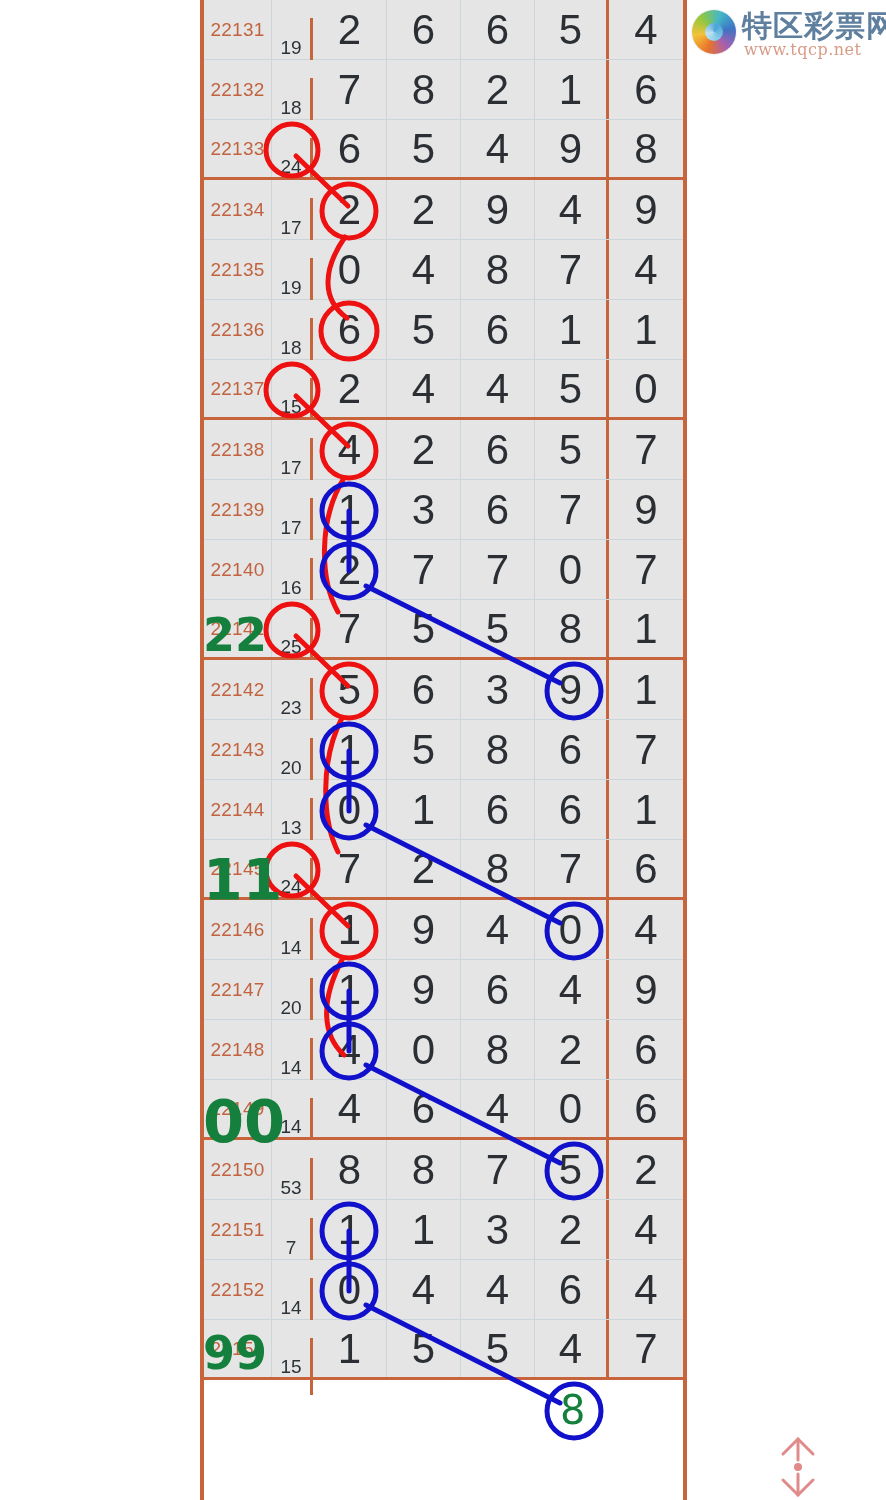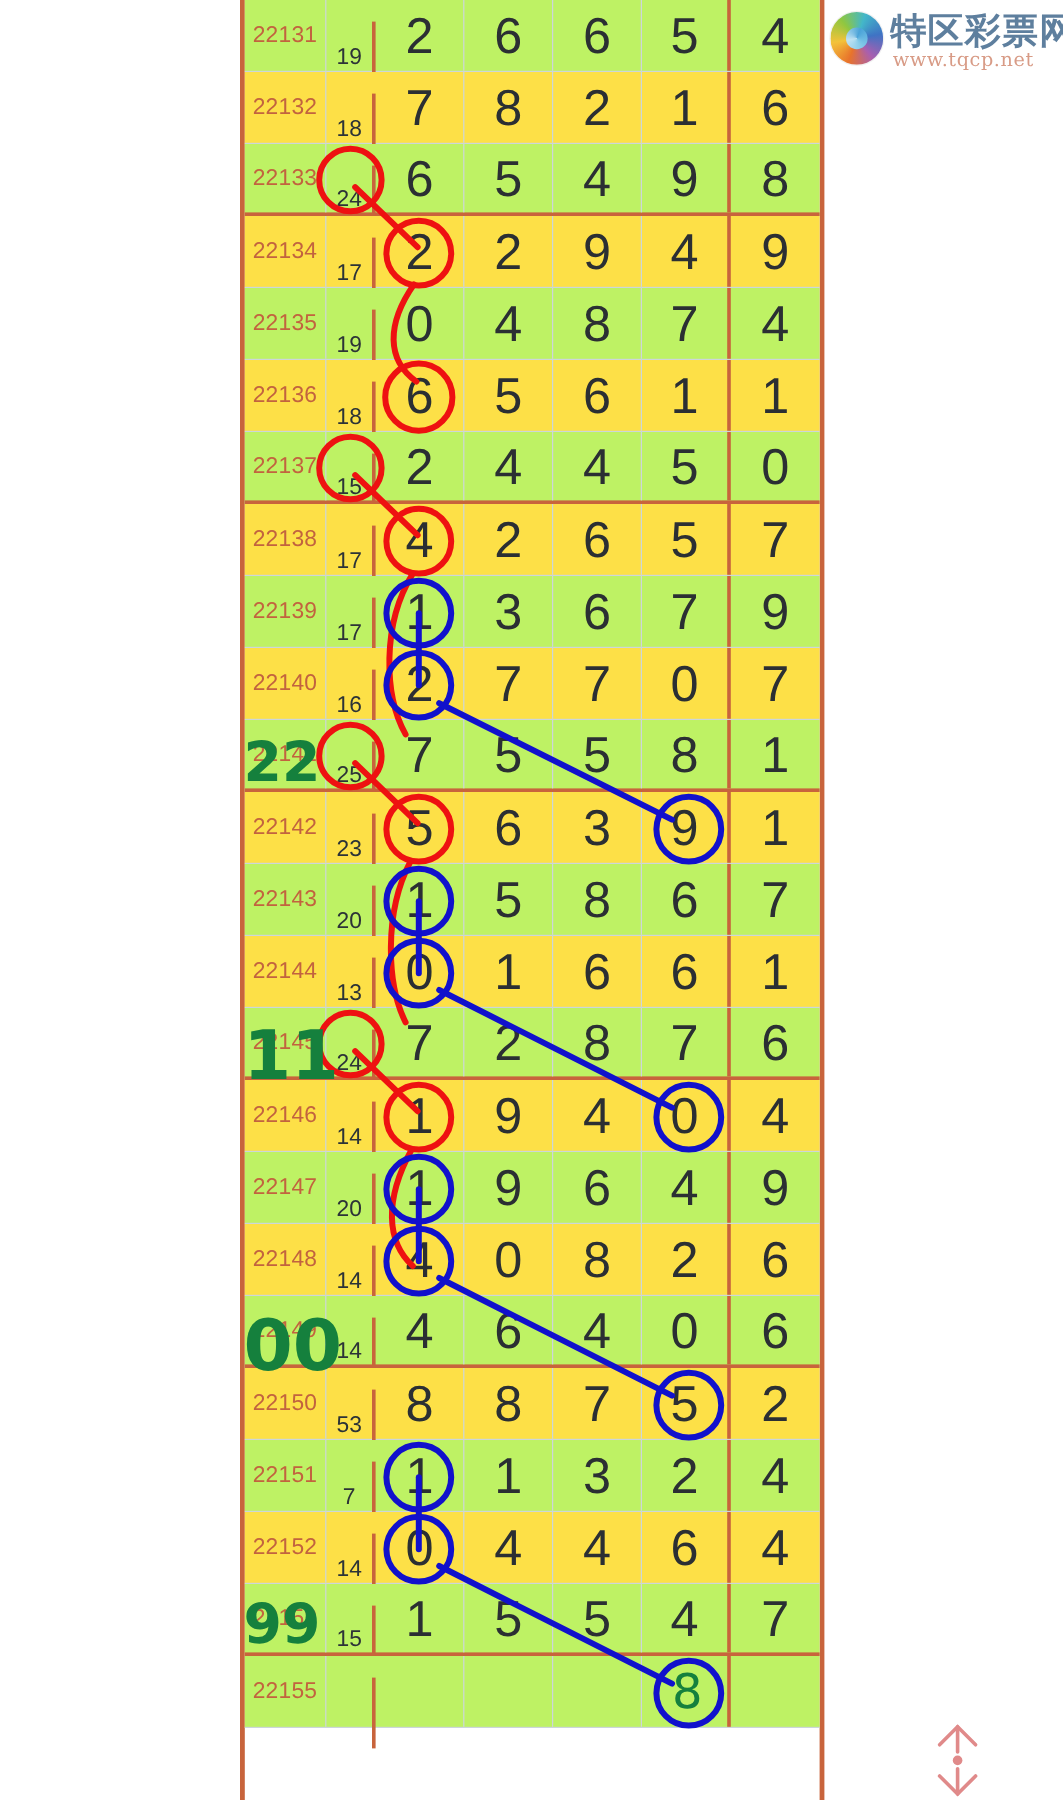--- a/index.html
+++ b/index.html
@@ -15,22 +15,22 @@
     border-left:4px solid #c8643c;
     border-right:4px solid #c8643c;
   }
   .row{
     position:relative;
     display:flex;
     height:60px;
     box-sizing:border-box;
     border-bottom:1px solid #ccd6da;
   }
-  .row.odd { background:#bef264; }
-  .row.even{ background:#fde047; }
+  .row.odd { background:#e5e5e5; }
+  .row.even{ background:#e5e5e5; }
   .row.group-end{ border-bottom:3px solid #c8643c; }
 
   .cell{
     box-sizing:border-box;
     display:flex;align-items:center;justify-content:center;
     height:100%;
   }
   .c-period{
     width:68px;
     color:#c2633f;
@@ -306,29 +306,20 @@
       <div class="cell c-d last">4</div>
     </div>
     <div class="row odd group-end">
       <div class="cell c-period">22153</div>
       <div class="cell c-sum">15</div>
       <div class="cell c-d">1</div>
       <div class="cell c-d">5</div>
       <div class="cell c-d">5</div>
       <div class="cell c-d sep-thick">4</div>
       <div class="cell c-d last">7</div>
-    </div>
-    <div class="row odd">
-      <div class="cell c-period">22155</div>
-      <div class="cell c-sum"></div>
-      <div class="cell c-d"></div>
-      <div class="cell c-d"></div>
-      <div class="cell c-d"></div>
-      <div class="cell c-d sep-thick"></div>
-      <div class="cell c-d last"></div>
     </div>
   </div>
 
 <svg id="overlay" viewBox="0 0 886 1500" xmlns="http://www.w3.org/2000/svg">
 
   <g stroke="#ee1111" fill="none" stroke-width="5" stroke-linecap="round">
 
     <circle cx="292" cy="150" r="26"></circle>
     <path d="M296,156 L348,206"></path>
     <circle cx="349" cy="211" r="27"></circle>

